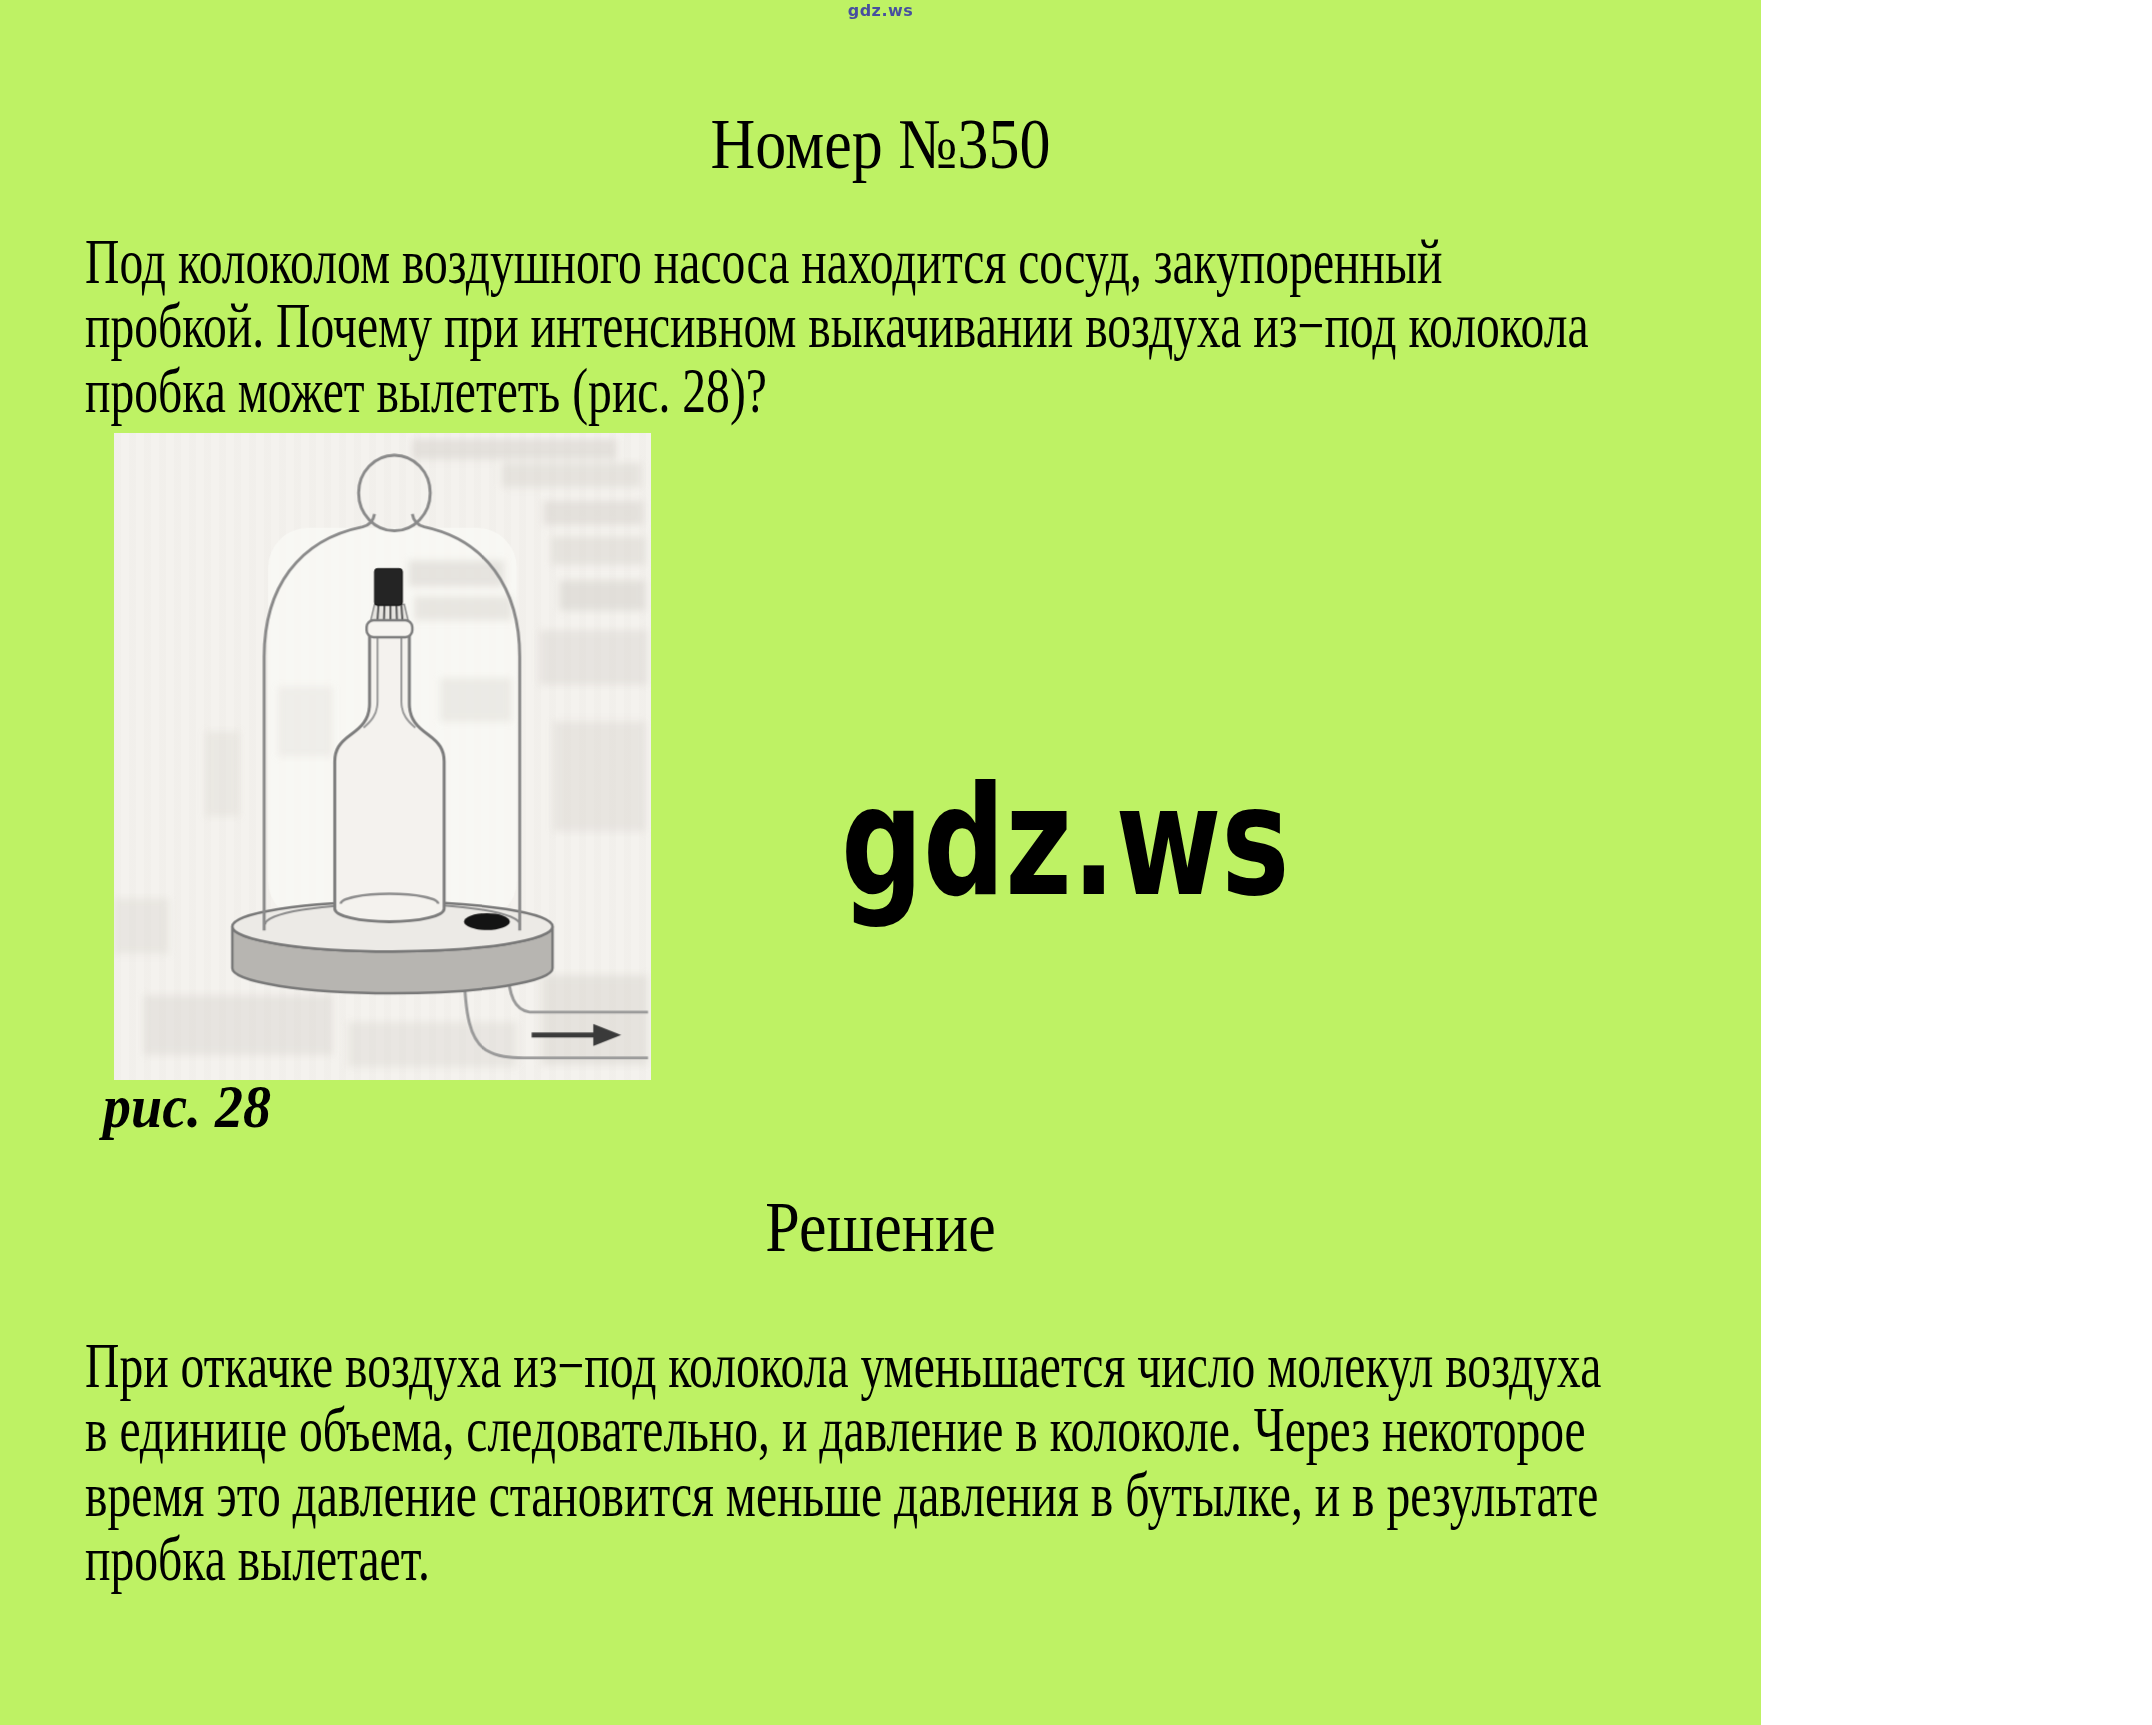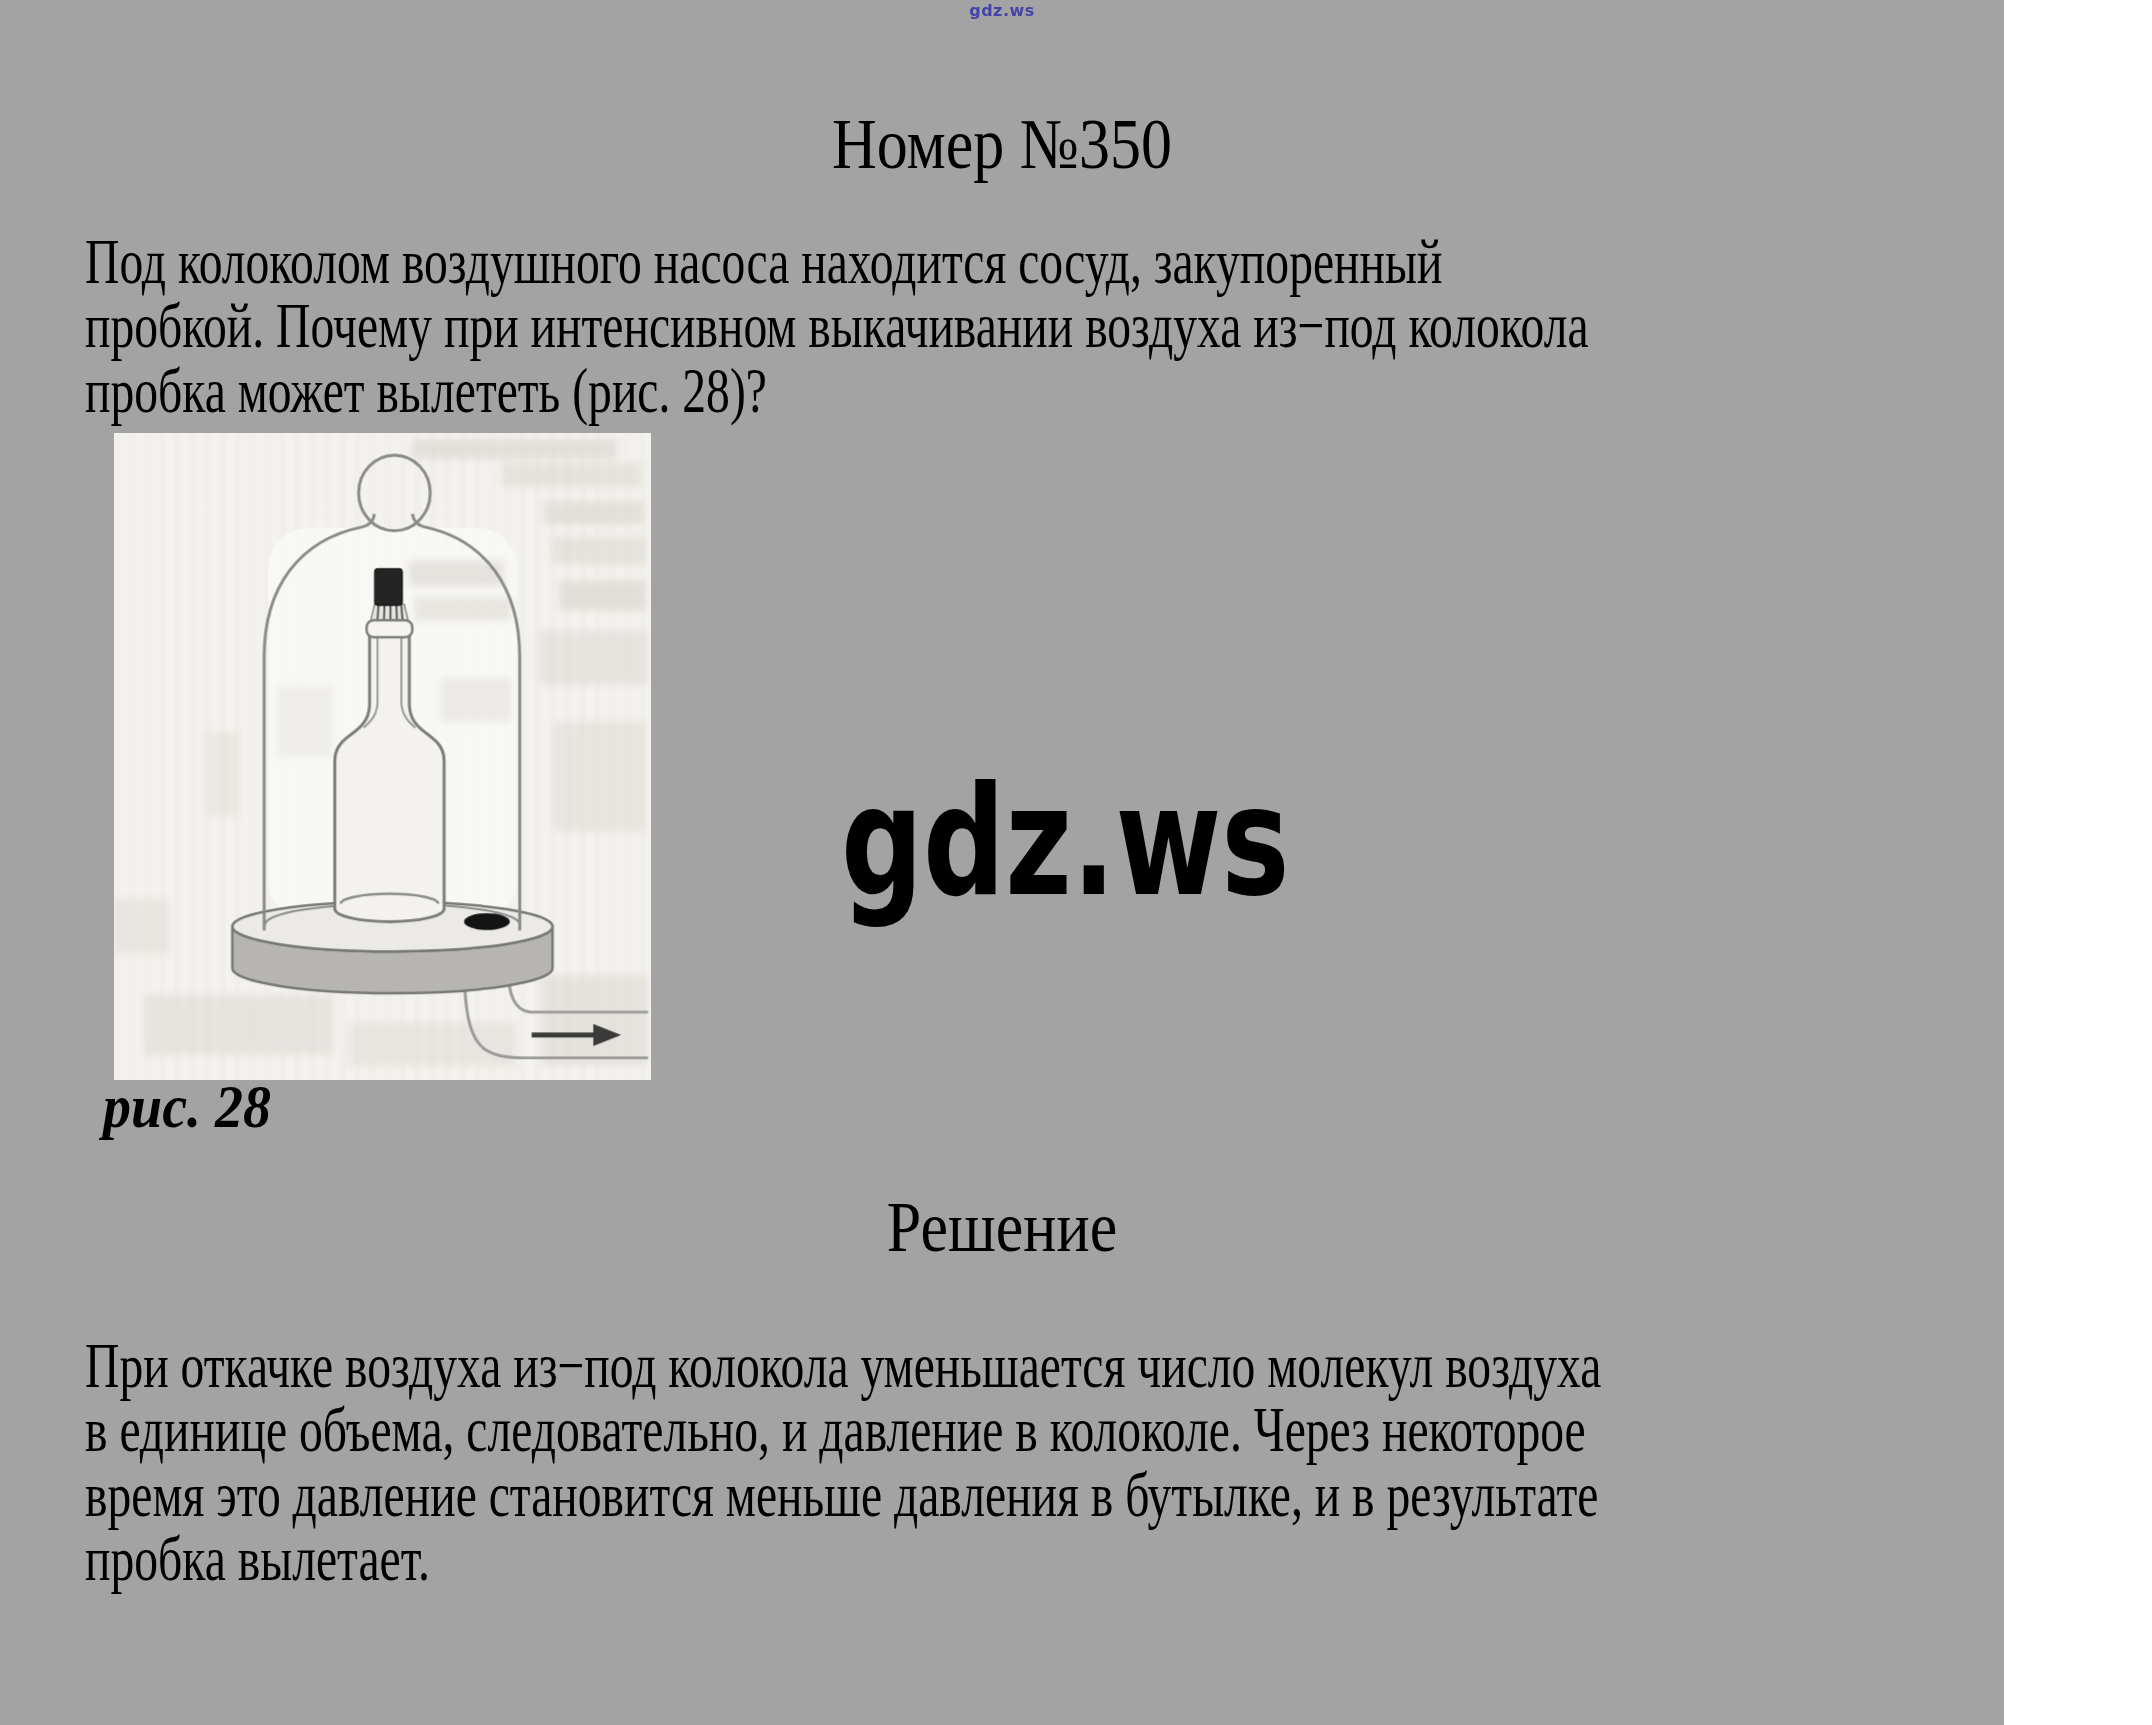--- a/index.html
+++ b/index.html
@@ -1,20 +1,20 @@
 <!DOCTYPE html>
 <html><head>
 <meta charset="utf-8">
 <style>
   html, body { margin: 0; padding: 0; background: #ffffff; }
   .page {
     position: relative;
-    width: 2004px;
+    width: 1761px;
     height: 1725px;
-    background: #a3a3a3;
+    background: #bef264;
     overflow: hidden;
     font-family: "Liberation Serif", "DejaVu Serif", serif;
     color: #000000;
   }
   .wm-top {
     position: absolute;
     top: 1px; left: 0; right: 0;
     text-align: center;
     font-family: "DejaVu Sans", sans-serif;
     font-size: 16px;

